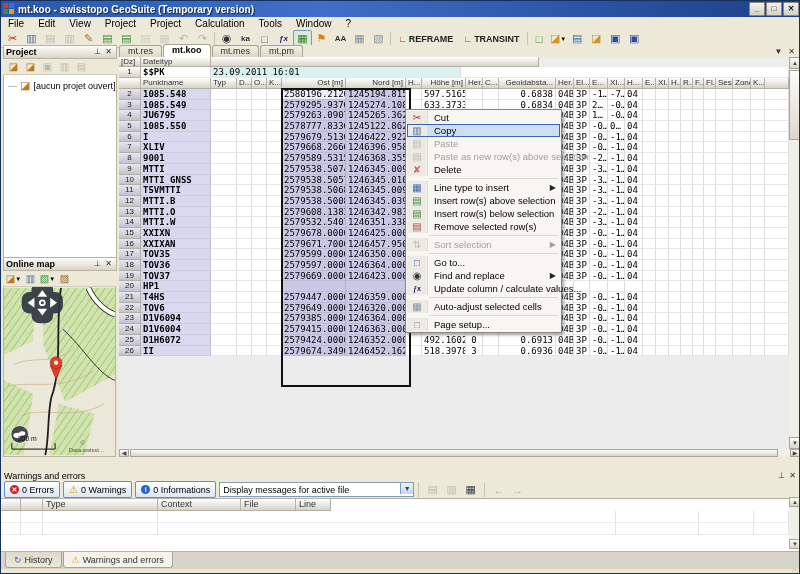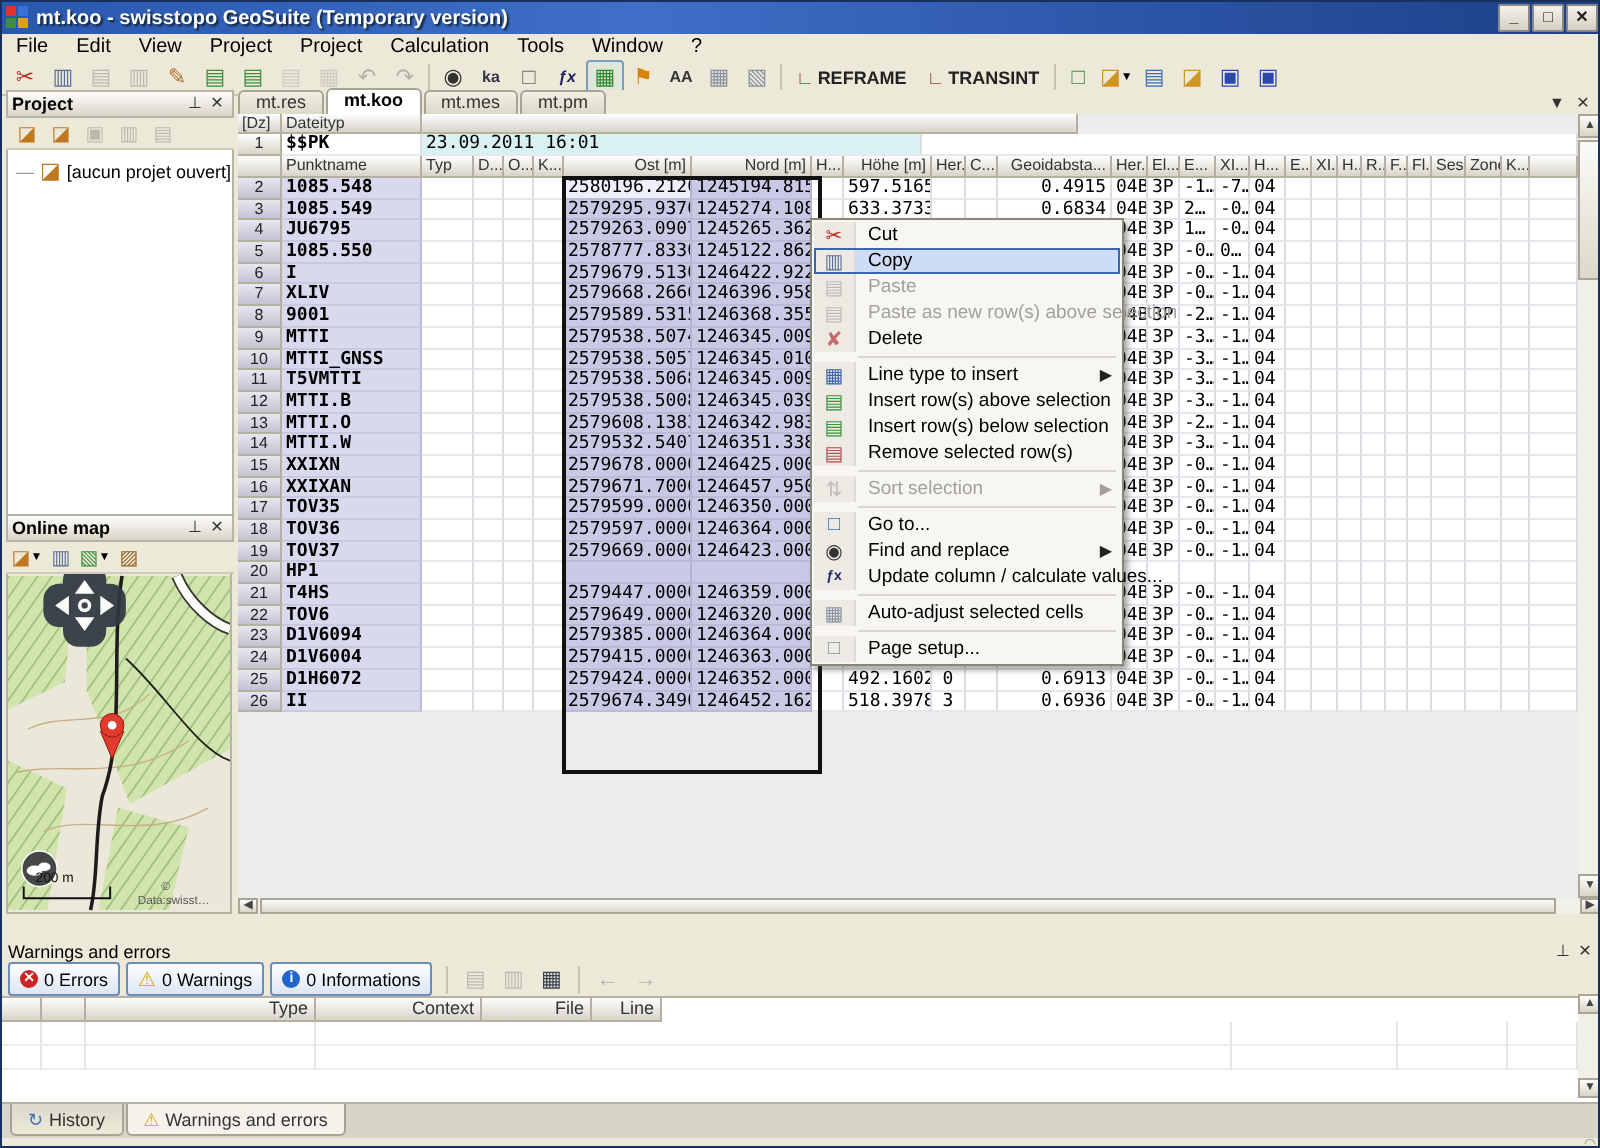--- a/index.html
+++ b/index.html
@@ -365,21 +365,21 @@
         <div class="scell " style="width: 26px; height: 10.7px;"></div>
         <div class="scell " style="width: 15px; height: 10.7px;"></div>
         <div class="scell " style="width: 15px; height: 10.7px;"></div>
         <div class="scell " style="width: 15px; height: 10.7px;"></div>
         <div class="scell num sel2 active-cell" style="width: 64px; height: 10.7px;">2580196.2120</div>
         <div class="scell num sel2" style="width: 60px; height: 10.7px;">1245194.8150</div>
         <div class="scell " style="width: 16px; height: 10.7px;"></div>
         <div class="scell num" style="width: 44px; height: 10.7px;">597.5165</div>
         <div class="scell ctr" style="width: 17px; height: 10.7px;"></div>
         <div class="scell " style="width: 16px; height: 10.7px;"></div>
-        <div class="scell num" style="width: 57px; height: 10.7px;">0.4915</div>
+        <div class="scell num" style="width: 57px; height: 10.7px;">0.6838</div>
         <div class="scell ctr" style="width: 18px; height: 10.7px;">04B</div>
         <div class="scell " style="width: 16px; height: 10.7px;">3P</div>
         <div class="scell " style="width: 18px; height: 10.7px;">-1…</div>
         <div class="scell " style="width: 17px; height: 10.7px;">-7…</div>
         <div class="scell " style="width: 18px; height: 10.7px;">04</div>
         <div class="scell " style="width: 13px; height: 10.7px;"></div>
         <div class="scell " style="width: 13px; height: 10.7px;"></div>
         <div class="scell " style="width: 12px; height: 10.7px;"></div>
         <div class="scell " style="width: 12px; height: 10.7px;"></div>
         <div class="scell " style="width: 11px; height: 10.7px;"></div>
@@ -1239,39 +1239,43 @@
         <span>0 Errors</span>
       </span>
       <span class="wbtn">
         <span class="glyph" style="color:#e0a000;font-size:10px;">⚠</span>
         <span>0 Warnings</span>
       </span>
       <span class="wbtn">
         <span class="dot" style="background:#2266cc;">i</span>
         <span>0 Informations</span>
       </span>
+      <span class="wcombo">
+        <span>Display messages for active file</span>
+        <span class="car" style="position:absolute;right:0;top:0;width:12px;height:11px;background:linear-gradient(#eaf2fc,#c6d8f0);border-left:1px solid #7f9db9;text-align:center;font-size:7px;line-height:11px;color:#345;">▼</span>
+      </span>
       <span class="tbsep" style="margin:0 4px;"></span>
       <span class="tbi disabled">
           <span class="glyph" style="color:#667;">▤</span>
         </span>
       <span class="tbi disabled">
           <span class="glyph" style="color:#667;">▥</span>
         </span>
       <span class="tbi">
           <span class="glyph" style="color:#36404e;">▦</span>
         </span>
       <span class="tbsep" style="margin:0 4px;"></span>
       <span class="tbi disabled">
           <span class="glyph" style="color:#447;">←</span>
         </span>
       <span class="tbi disabled">
           <span class="glyph" style="color:#447;">→</span>
         </span>
     </div>
-    <div id="warngrid" style="position:relative;height:52px;background:#fff;border-top:1px solid #b5b1a2;text-align:right;">
+    <div id="warngrid" style="position:relative;height:52px;background:#fff;border-top:1px solid #b5b1a2;">
         <div style="display: flex; height: 12px;">
           <div class="wgrid-hdr" style="width: 20px; height: 12px;"></div>
           <div class="wgrid-hdr" style="width: 22px; height: 12px;"></div>
           <div class="wgrid-hdr" style="width: 115px; height: 12px;">Type</div>
           <div class="wgrid-hdr" style="width: 83px; height: 12px;">Context</div>
           <div class="wgrid-hdr" style="width: 55px; height: 12px;">File</div>
           <div class="wgrid-hdr" style="width: 35px; height: 12px;">Line</div>
         </div>
         <div style="display: flex; height: 12px;">
           <div style="width: 20px; height: 12px; box-sizing: border-box; border-right: 1px solid rgb(228, 228, 228); border-bottom: 1px solid rgb(236, 236, 236);"></div>

